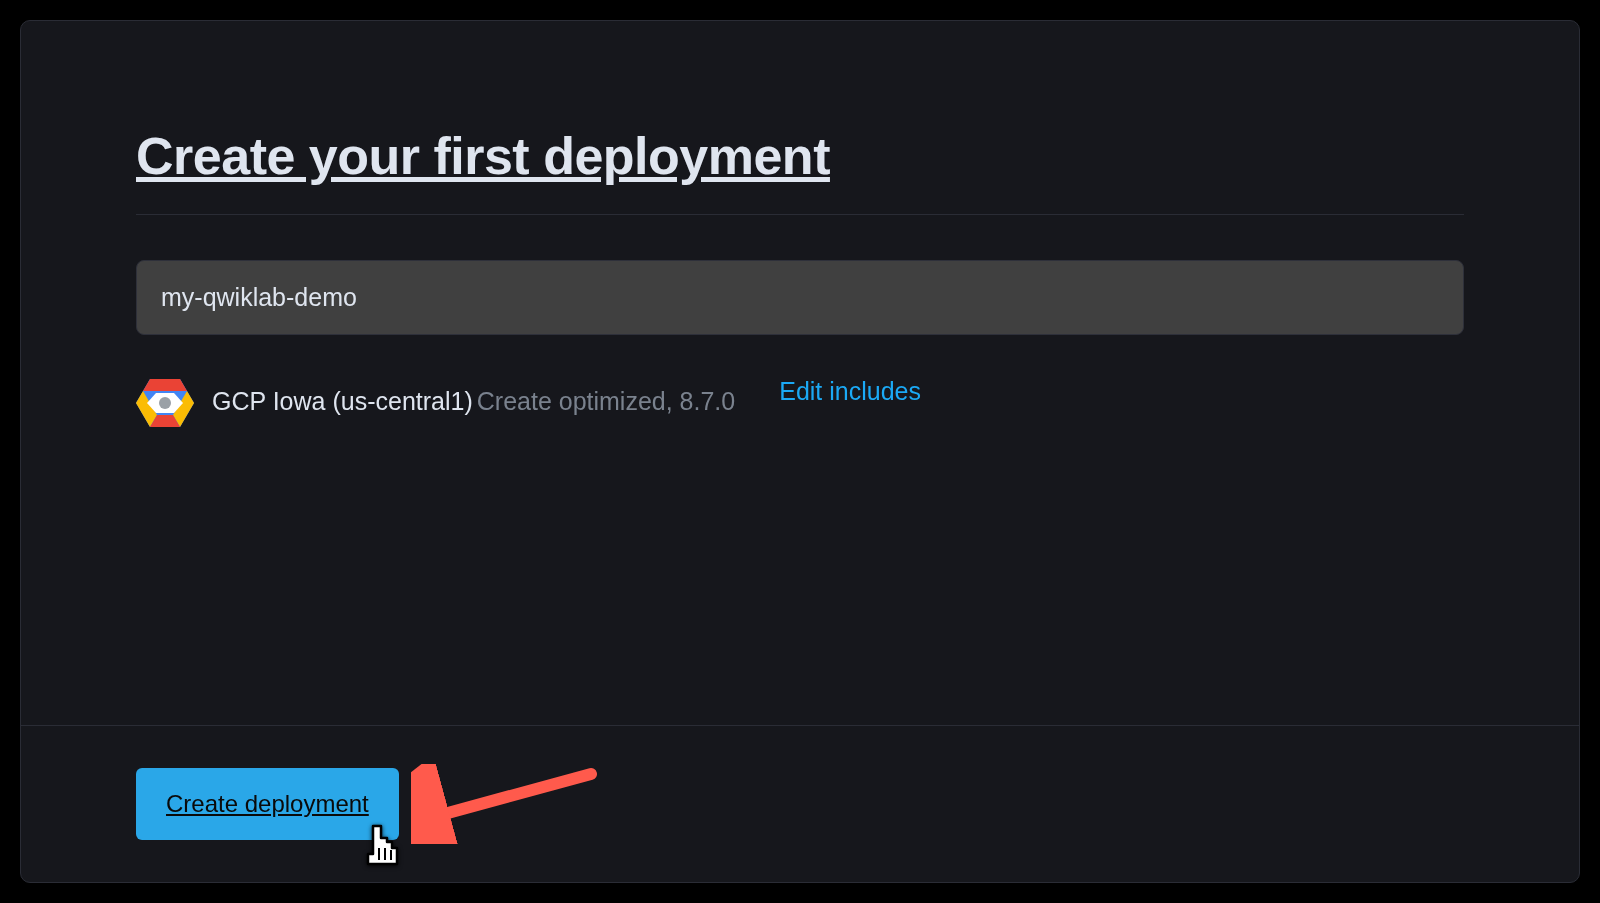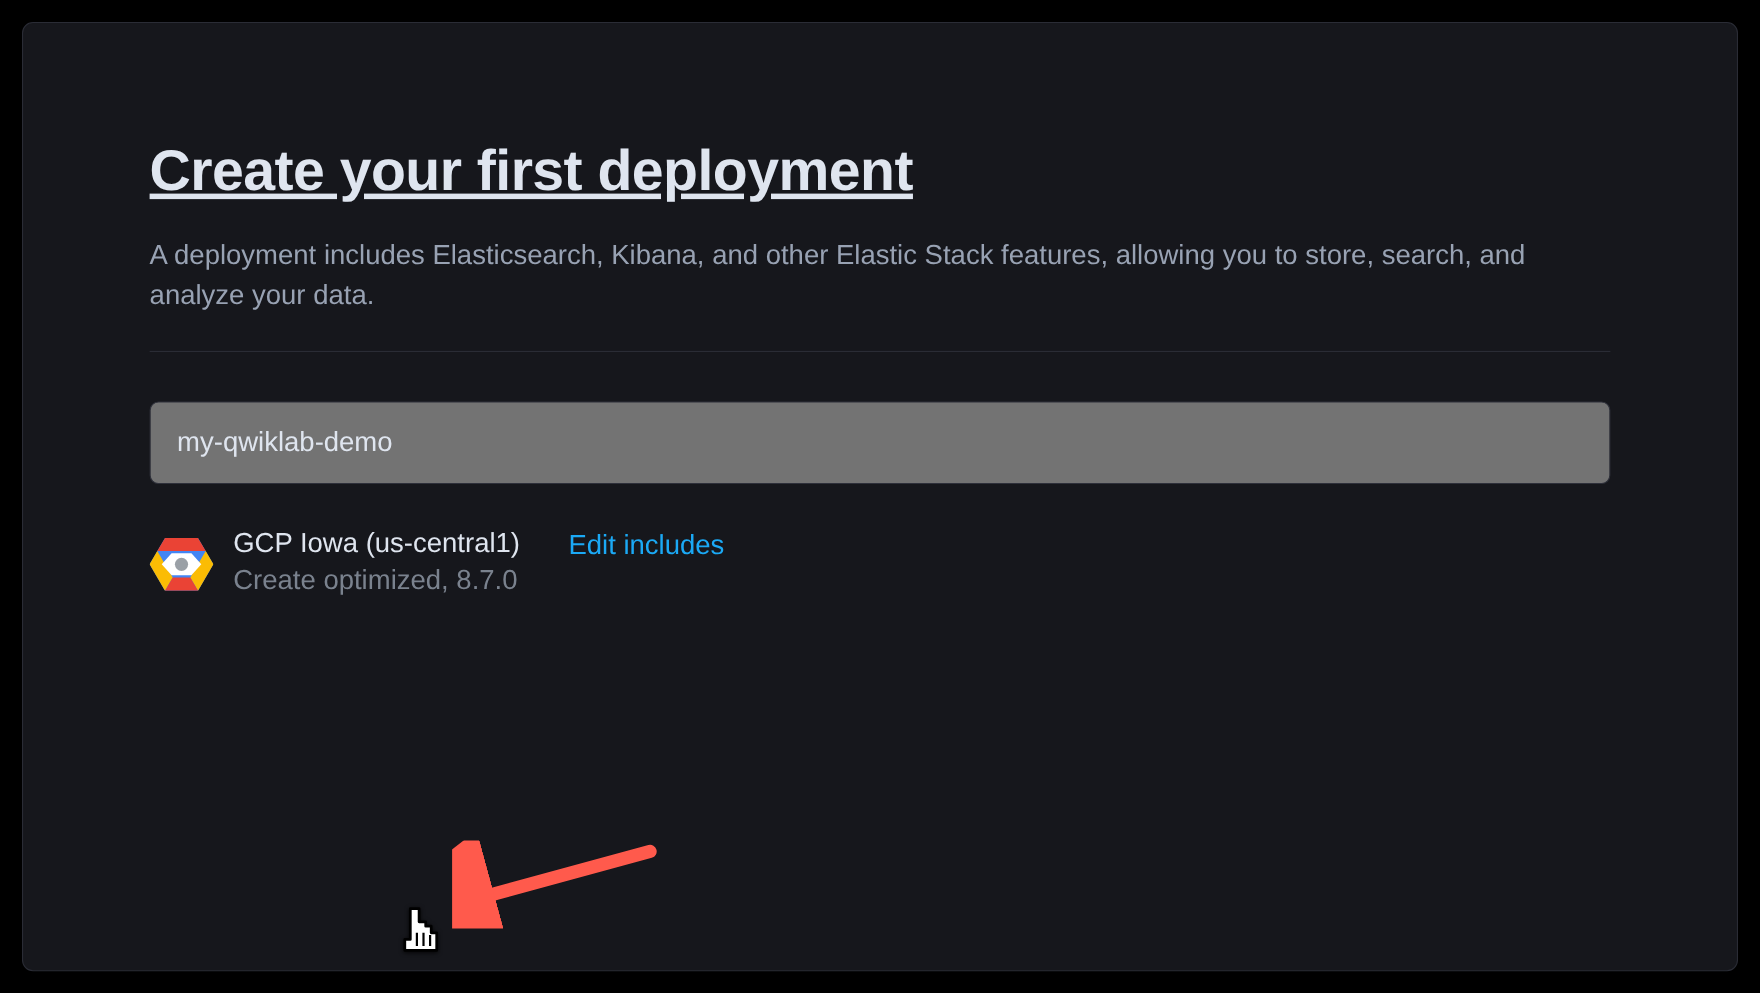--- a/index.html
+++ b/index.html
@@ -53,21 +53,21 @@
       padding-top: 45px;
     }
     .label {
       color: #dfe5ef;
       font-size: 32px;
       font-weight: 700;
       margin-bottom: 28px;
     }
     .text-input {
       width: 100%;
-      background: #737373;
+      background: #404040;
       border: 1px solid #2e303a;
       border-radius: 8px;
       color: #dfe5ef;
       font-size: 25px;
       padding: 22px 24px;
       outline: none;
       font-family: inherit;
     }
     .provider-row {
       display: flex;
@@ -75,21 +75,21 @@
       margin-top: 40px;
       gap: 18px;
     }
     .provider-icon {
       flex-shrink: 0;
       width: 58px;
       height: 52px;
     }
     .provider-text {
       display: flex;
-      flex-direction: column;
+      flex-direction: row;
       gap: 4px;
     }
     .provider-region {
       color: #dfe5ef;
       font-size: 25px;
       font-weight: 500;
     }
     .provider-config {
       color: #7a828e;
       font-size: 25px;
@@ -135,21 +135,20 @@
       pointer-events: none;
       filter: drop-shadow(0 1px 2px rgba(0,0,0,0.8));
     }
   </style>
 </head>
 <body>
 
 <div class="panel">
   <div class="content">
     <h1 class="title">Create your first deployment</h1>
-    <p class="description">A deployment includes Elasticsearch, Kibana, and other Elastic Stack features, allowing you to store, search, and analyze your data.</p>
     <hr class="divider">
     <div class="section">
       <input type="text" class="text-input" value="my-qwiklab-demo" style="">
       <div class="provider-row">
         <span class="provider-icon">
           <svg viewBox="0 0 58 52" width="58" height="52">
             <polygon points="14,4 44,4 58,28 44,52 14,52 0,28" fill="#4285f4"></polygon>
             <polygon points="14,4 44,4 51,16 7,16" fill="#ea4335"></polygon>
             <polygon points="51,16 58,28 44,52 37,40" fill="#fbbc04"></polygon>
             <polygon points="7,16 0,28 14,52 21,40" fill="#fbbc04"></polygon>
@@ -159,20 +158,23 @@
           </svg>
         </span>
         <div class="provider-text">
           <span class="provider-region">GCP Iowa (us-central1)</span>
           <span class="provider-config">Create optimized, 8.7.0</span>
         </div>
         <a href="#" class="edit-link">Edit includes</a>
       </div>
     </div>
   </div>
+  <div class="footer">
+    <button class="create-btn">Create deployment</button>
+  </div>
 
   <svg class="arrow-annotation" width="200" height="80" viewBox="0 0 200 80">
     <defs>
       <marker id="arrowhead" markerWidth="12" markerHeight="10" refX="2" refY="5" orient="auto">
         <polygon points="0 0, 12 5, 0 10" fill="#ff5a4c"></polygon>
       </marker>
     </defs>
     <line x1="180" y1="10" x2="15" y2="55" stroke="#ff5a4c" stroke-width="12" stroke-linecap="round" marker-end="url(#arrowhead)"></line>
   </svg>
 

